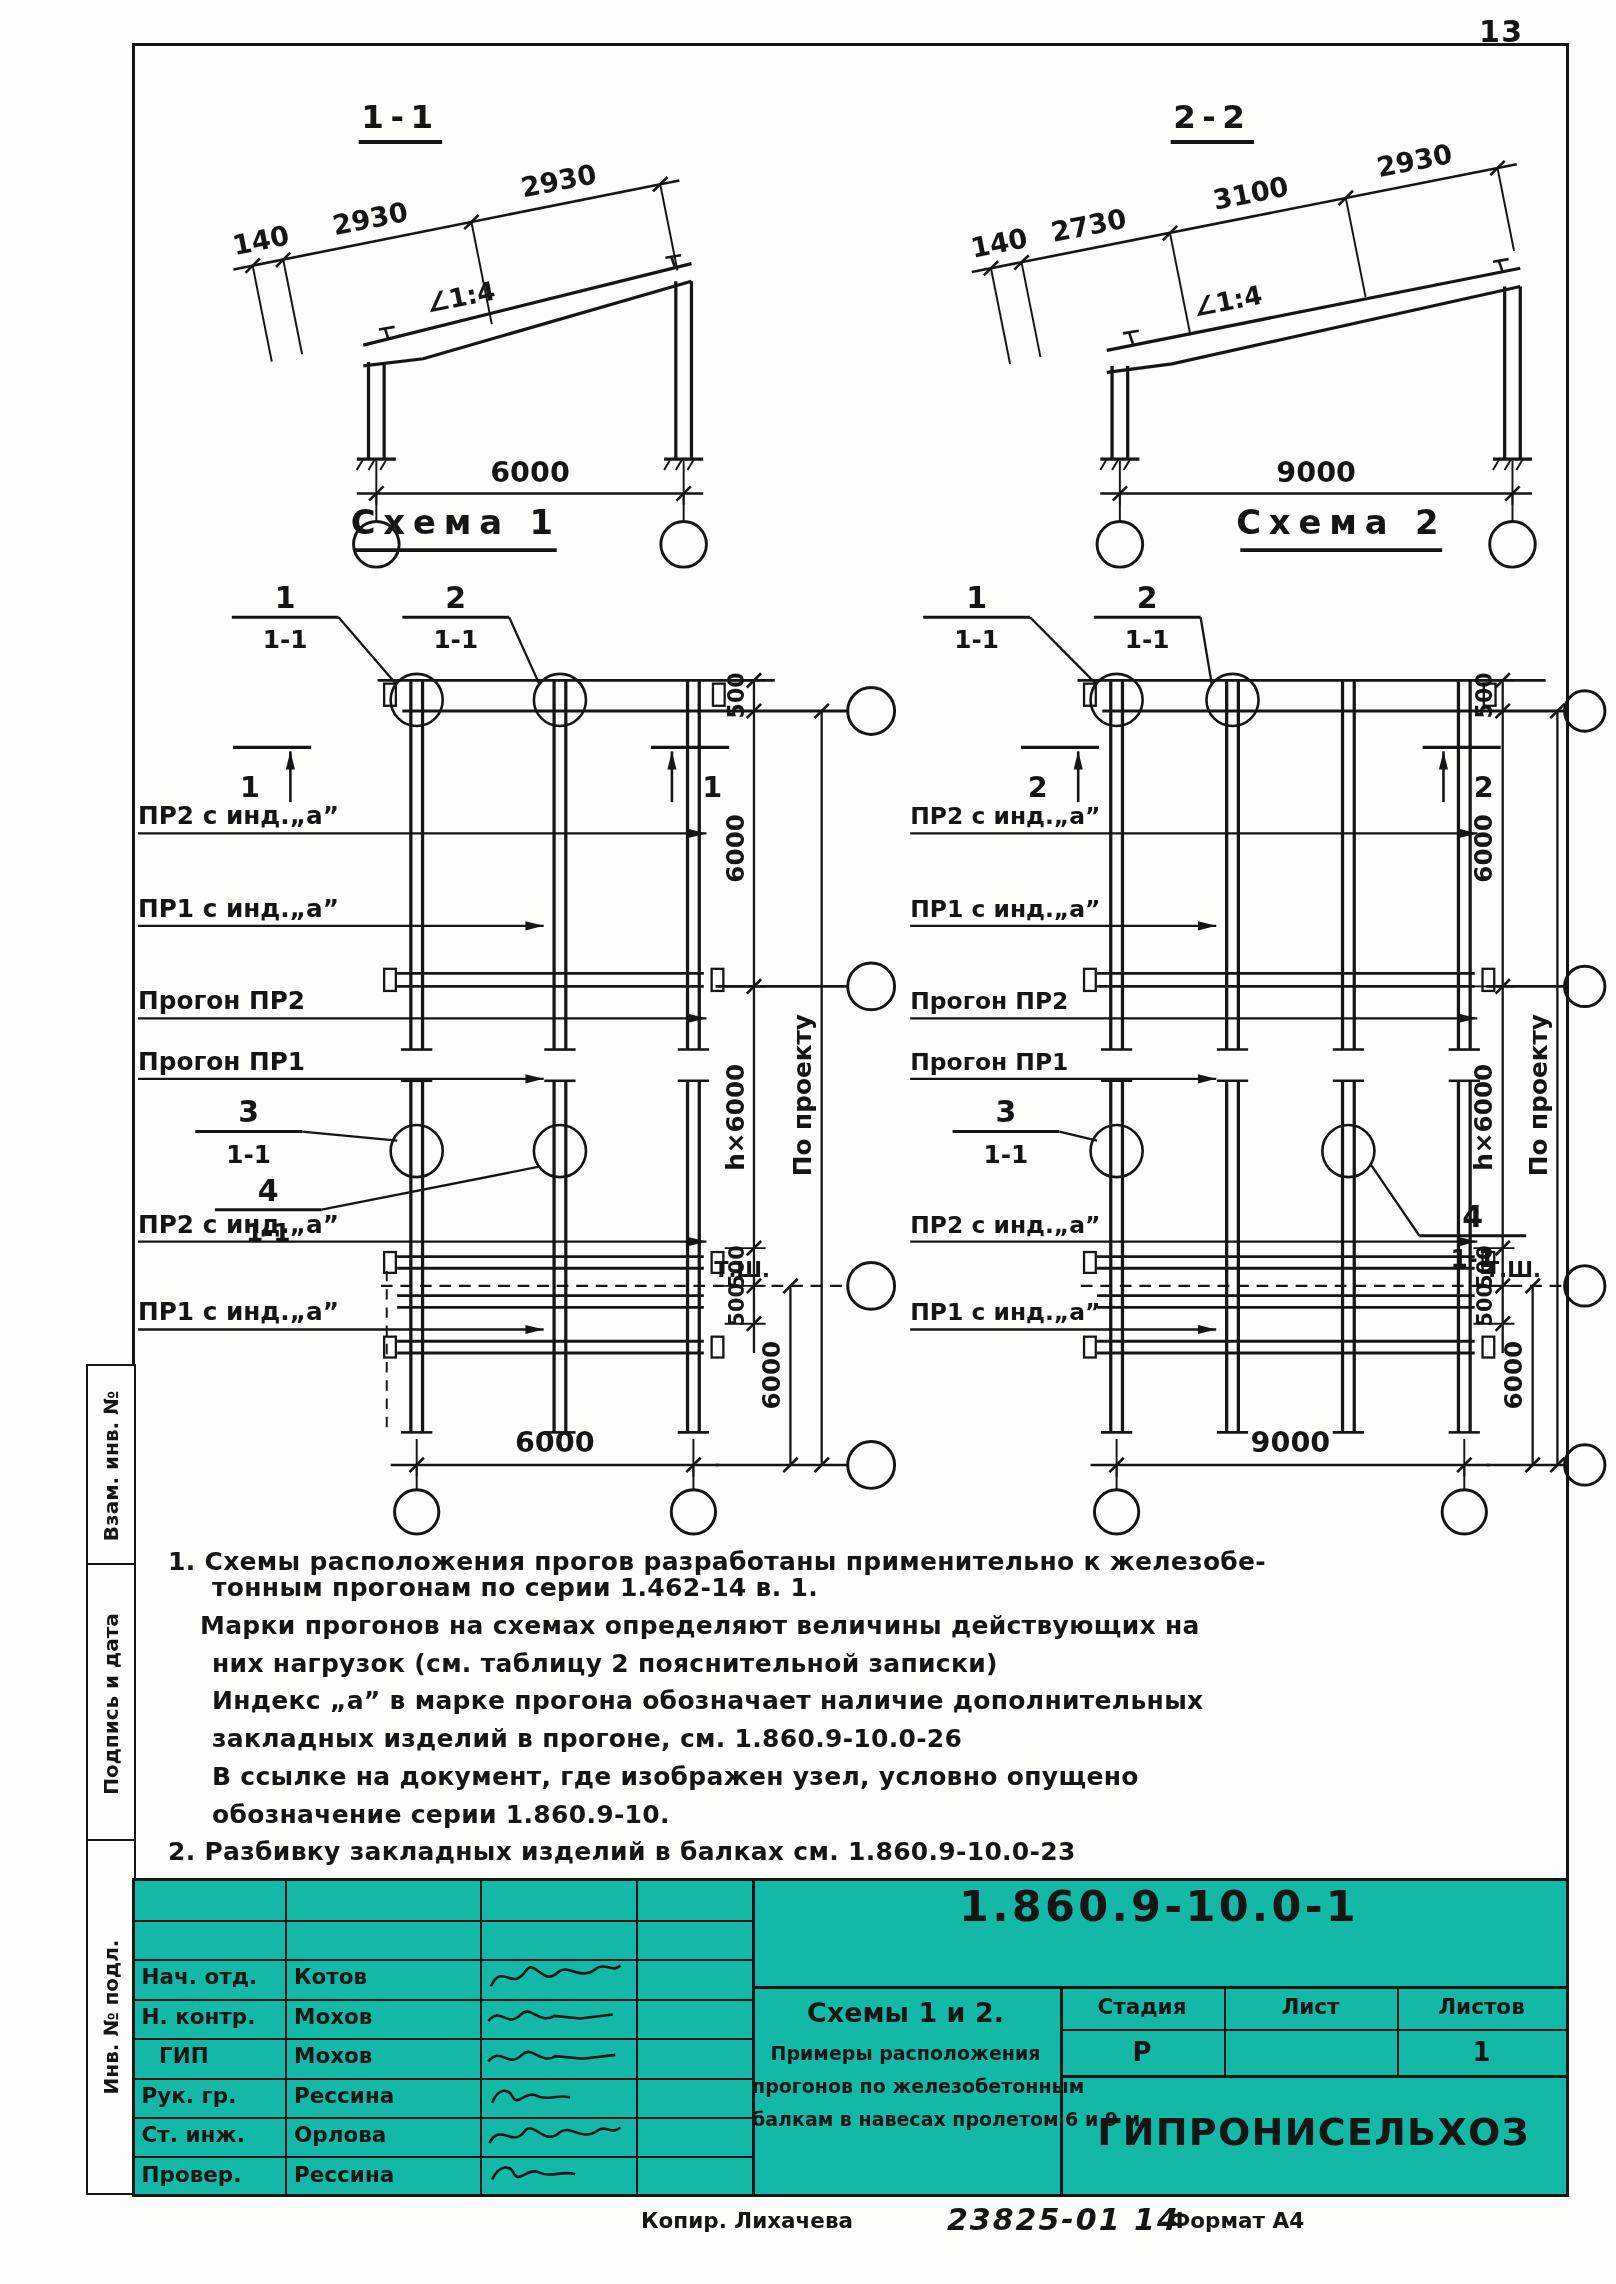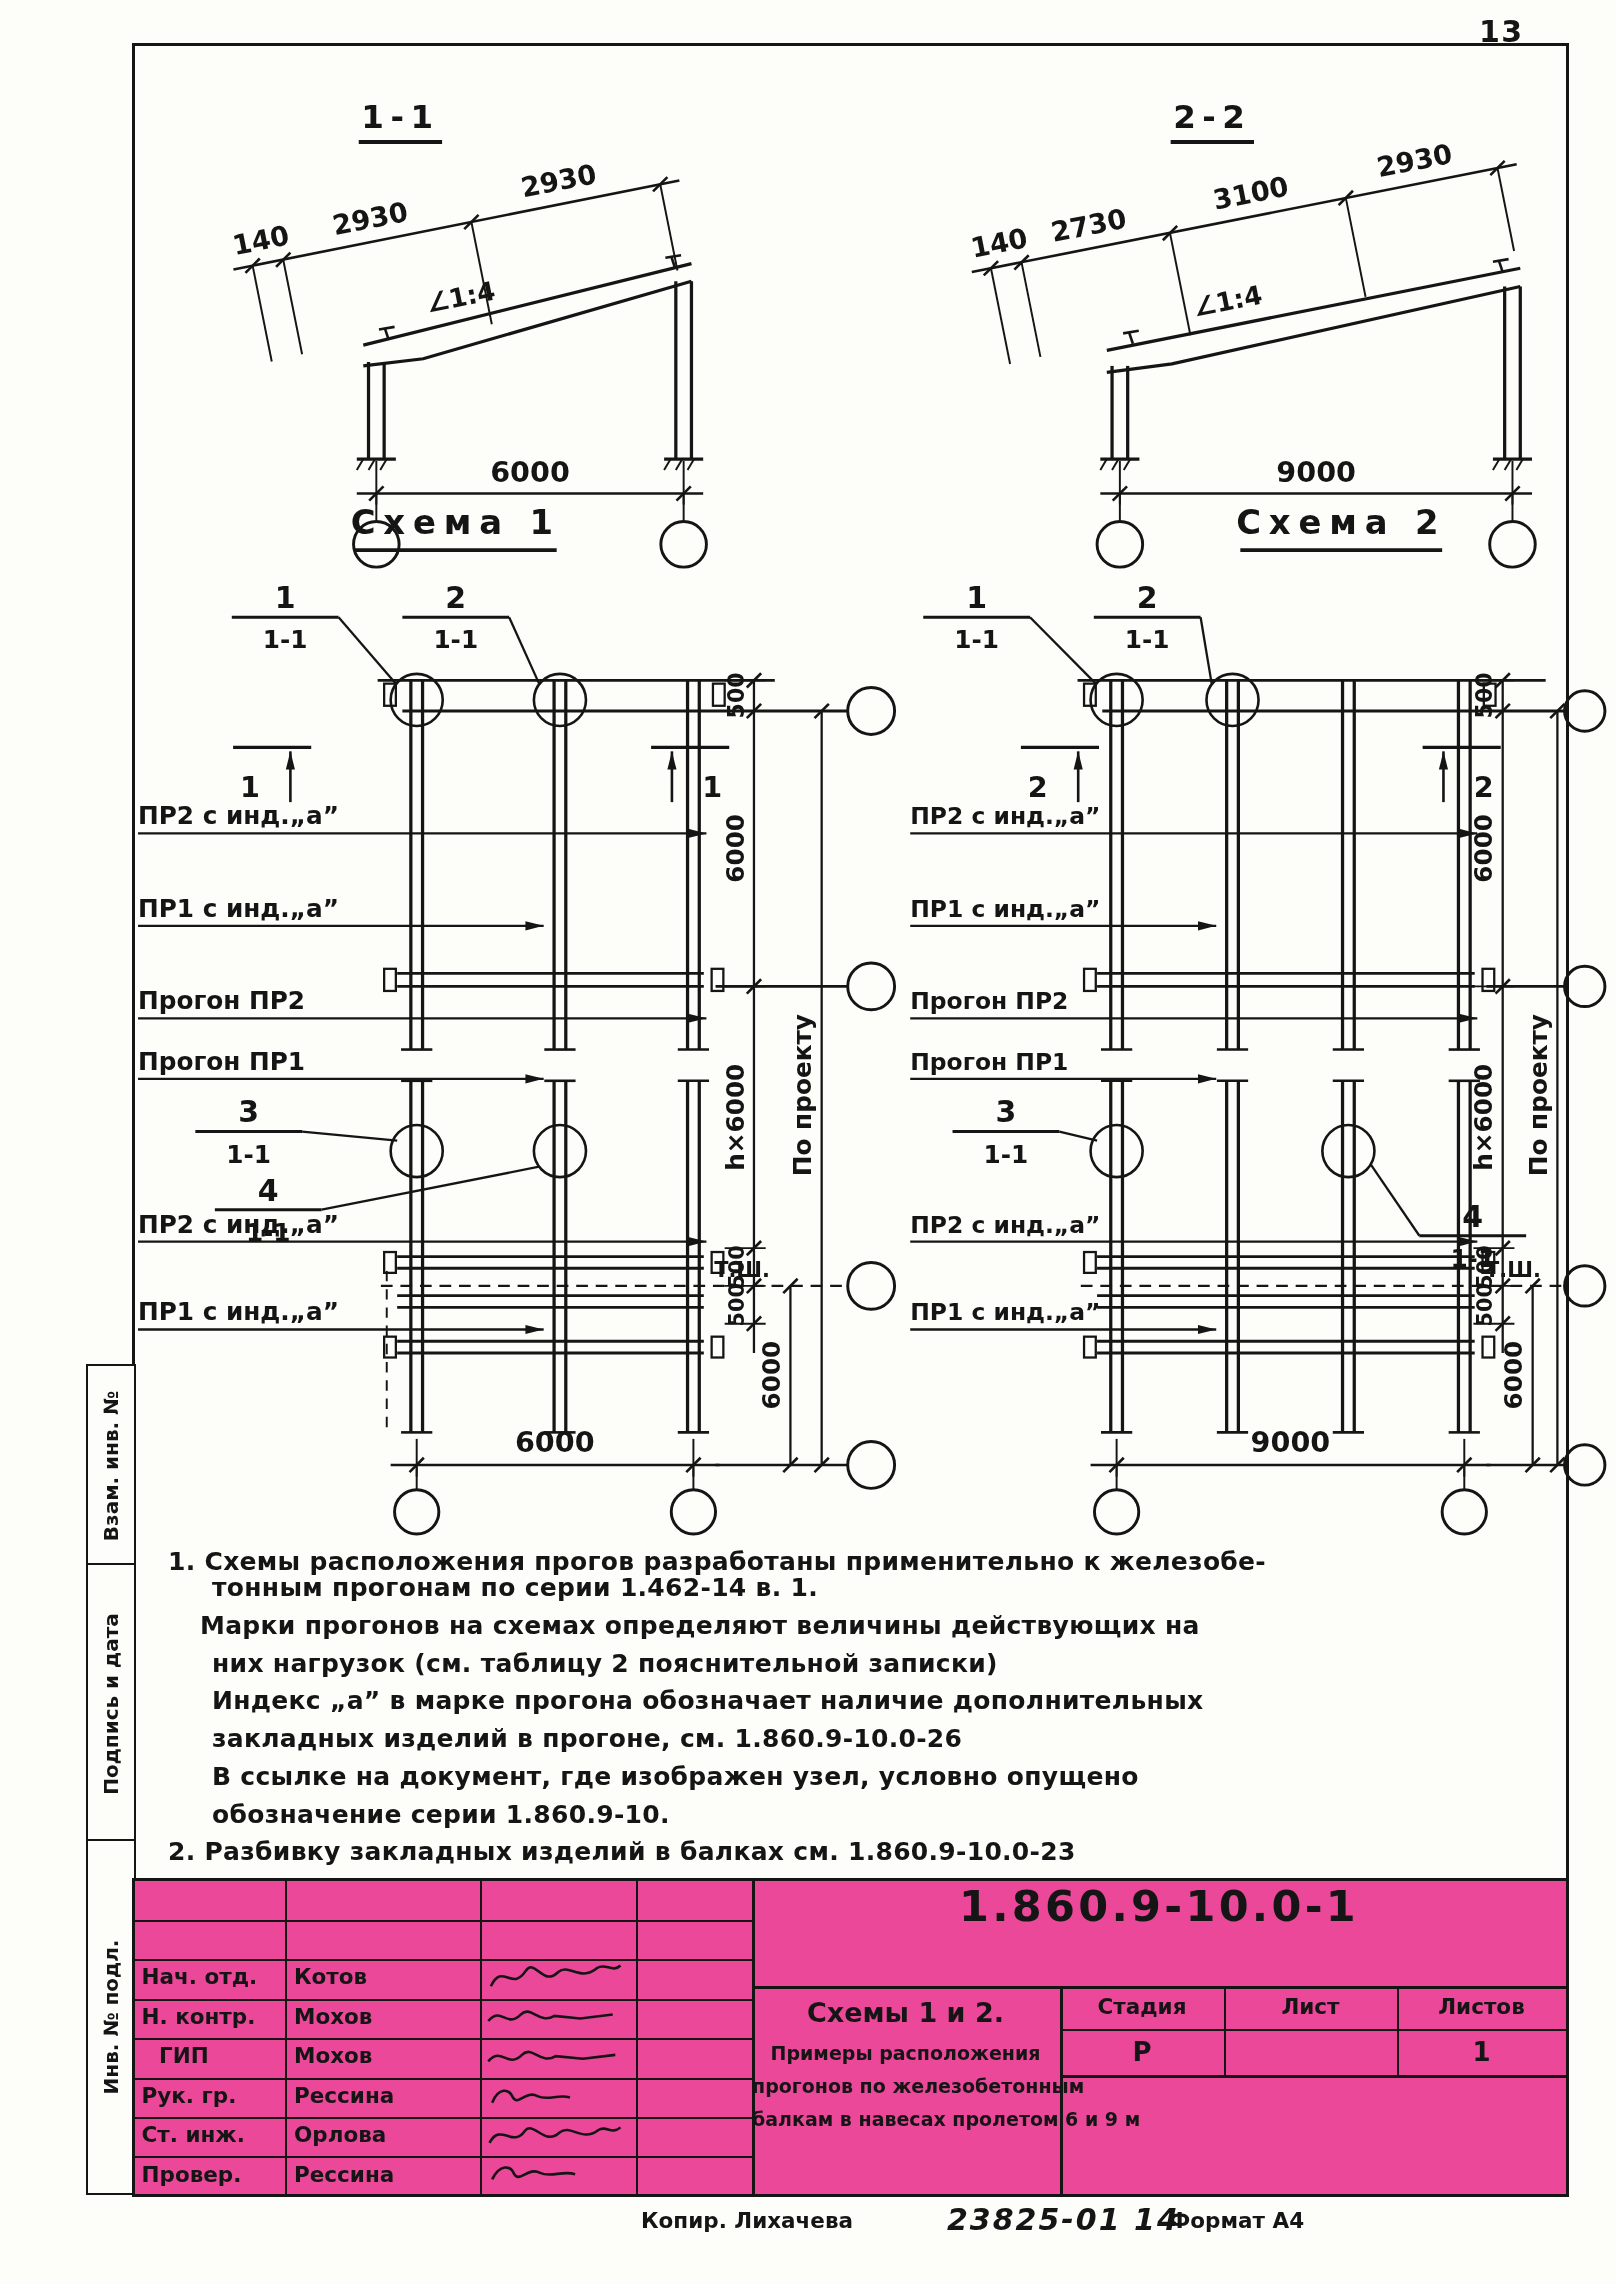--- a/index.html
+++ b/index.html
@@ -4,21 +4,21 @@
 <style>
   html,body{margin:0;padding:0;background:#e8e8e4;}
   .page{position:relative;width:1616px;height:2284px;background:#fdfdfa;color:#151515;
         font-family:"DejaVu Sans",sans-serif;overflow:hidden;}
   .pagenum{position:absolute;top:14.3px;left:1479px;font:700 30px "DejaVu Sans",sans-serif;letter-spacing:1.3px;}
   #draw{position:absolute;left:0;top:0;width:1616px;height:2284px;}
   .frame{position:absolute;left:132px;top:43px;width:1431px;height:2145px;border:3.9px solid #151515;pointer-events:none;}
   .sb-cell{position:absolute;left:86px;width:46px;border:2.6px solid #151515;display:flex;align-items:center;justify-content:center;background:#fdfdfa;}
   .sb-cell span{transform:rotate(-90deg);white-space:nowrap;font:700 20px "DejaVu Sans",sans-serif;}
   .note-line{position:absolute;font:700 25px "DejaVu Sans",sans-serif;white-space:nowrap;letter-spacing:0.3px;}
-  .tb{position:absolute;left:132px;top:1878px;width:1431px;height:313px;border:3.9px solid #151515;background:#ec4899;}
+  .tb{position:absolute;left:132px;top:1878px;width:1431px;height:313px;border:3.9px solid #151515;background:#14b8a6;}
   .tb-v{position:absolute;top:0;width:3.3px;background:#151515;}
   .tb-v.thin{width:2px;}
   .tb-h{position:absolute;height:2px;background:#151515;}
   .tb-h.thick{height:3.3px;}
   .tb-cell{position:absolute;font:700 21.5px "DejaVu Sans",sans-serif;white-space:nowrap;}
   .tb-num{position:absolute;left:617px;top:0;width:814px;height:105px;line-height:105px;text-align:center;
           font:700 43px "DejaVu Sans",sans-serif;letter-spacing:3.3px;}
   .tb-title-line{position:absolute;left:617px;width:307px;text-align:center;font:700 19px "DejaVu Sans",sans-serif;white-space:nowrap;}
   .tb-title-line.big{font-size:27px;}
   .tb-stage{position:absolute;text-align:center;font:700 21.5px "DejaVu Sans",sans-serif;}
@@ -485,20 +485,21 @@
     <div class="tb-v thin" style="left:1089px;top:105px;height:89px;"></div>
     <div class="tb-v thin" style="left:1262px;top:105px;height:89px;"></div>
     <div class="tb-h" style="left:925px;top:148px;width:507px;"></div>
     <div class="tb-h thick" style="left:925px;top:194px;width:507px;"></div>
     <div class="tb-stage" style="left:925px;top:113px;width:164px;">Стадия</div>
     <div class="tb-stage" style="left:1089px;top:113px;width:173px;">Лист</div>
     <div class="tb-stage" style="left:1262px;top:113px;width:169px;">Листов</div>
     <div class="tb-stage" style="left:925px;top:156px;width:164px;font-size:26px;">Р</div>
     <div class="tb-stage" style="left:1089px;top:156px;width:173px;font-size:26px;"></div>
     <div class="tb-stage" style="left:1262px;top:156px;width:169px;font-size:26px;">1</div>
+    <div class="tb-org">ГИПРОНИСЕЛЬХОЗ</div>
   </div>
 
   <div class="footer-item" style="left:641px;top:2208px;">Копир. Лихачева</div>
   <div class="footer-item code" style="left:947px;top:2202px;">23825-01  14</div>
   <div class="footer-item" style="left:1169px;top:2208px;">Формат А4</div>
 
 </div>
 
 
 </body></html>

